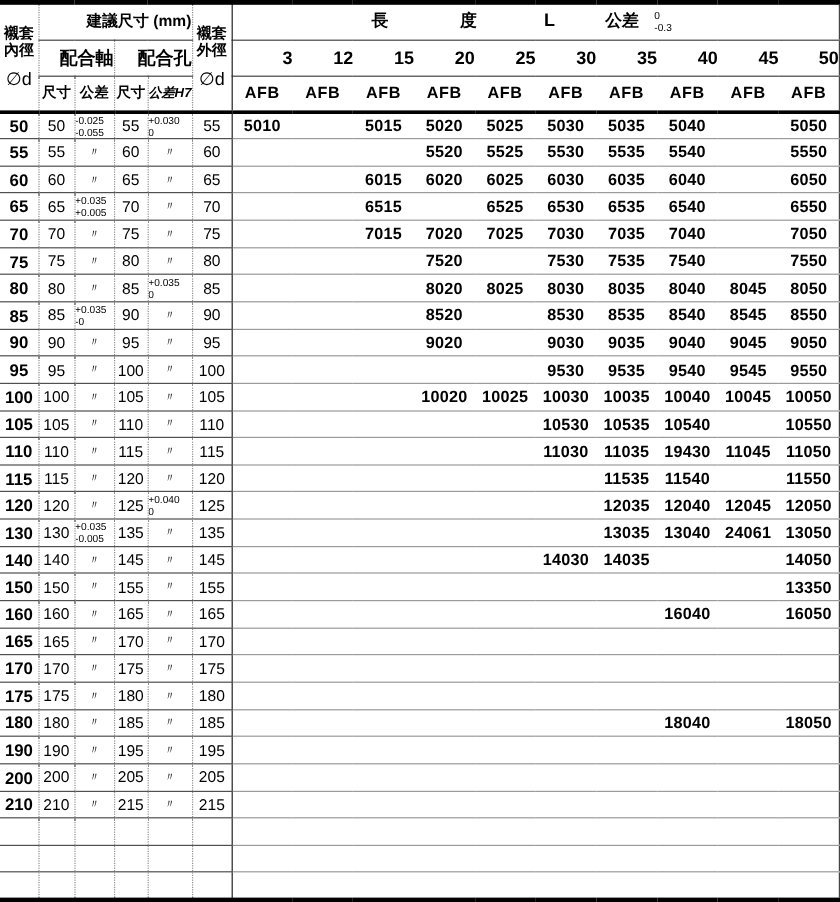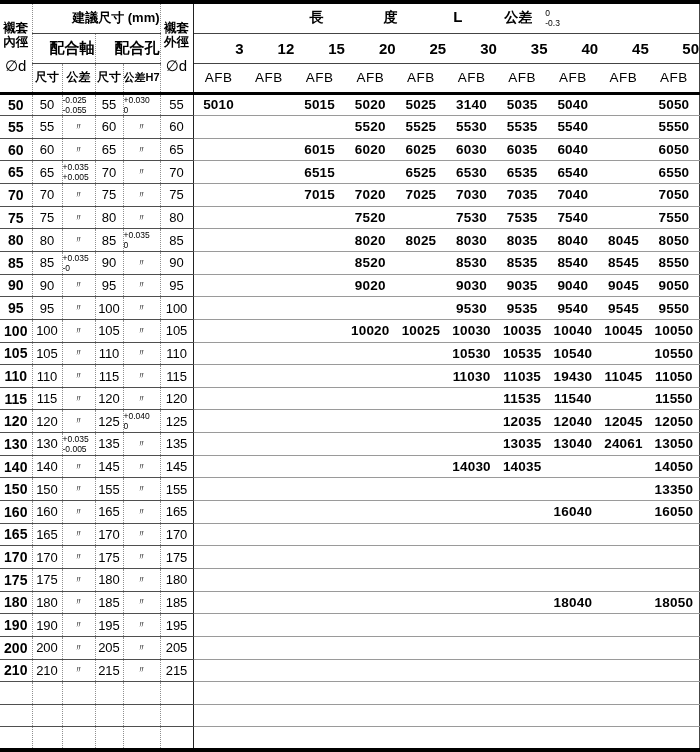--- a/index.html
+++ b/index.html
@@ -13,23 +13,23 @@
   .vb-solid-r{border-right:1px solid #222;}
   
   .hdr-mid{border-bottom:1px solid #444;text-align:right;}
   .hdr-thick{border-bottom:3px solid #000;}
   
   .th-stack div.cjk{font-size:12.5px;font-weight:700;line-height:1.18;}
   .th-stack .dia{font-size:15px;font-weight:400;margin-top:7px;}
   .th-sugg{font-size:13px;font-weight:700;}
   .th-group{font-size:15px;font-weight:700;}
   .th-sub{font-size:12px;font-weight:700;}
-  .th-sub-sm{font-size:11px;font-weight:700;}
+  .th-sub-sm{font-size:11px;font-weight:700;font-style:italic;}
   .th-num{font-size:15px;font-weight:700;}
-  .th-afb{font-size:13.5px;font-weight:400;letter-spacing:.5px;}
+  .th-afb{font-size:13.5px;font-weight:700;letter-spacing:.5px;}
   .th-length{text-align:left;font-weight:700;font-size:14px;margin-top:44px;}
   .th-length .w1{margin-left:116px;}
   .th-length .w2{margin-left:56px;}
   .th-length .w3{margin-left:52px;font-size:15px;}
   .th-length .w4{margin-left:38px;}
   .frac{display:inline-flex;flex-direction:column;font-size:8.5px;line-height:1.2;font-weight:400;
         text-align:left;vertical-align:middle;margin-left:9px;}
   
   thead tr.r1{height:31px;} thead tr.r2{height:30px;} thead tr.r3{height:30px;}
   tbody tr{height:22.4px;}
@@ -132,21 +132,21 @@
         <td class="c-tol lsec vb-dot">
           <div class="tol-line">+0.030</div>
           <div class="tol-line">0</div>
         </td>
         <td class="c-size lsec vb-dot vb-solid-r">55</td>
         <td class="c-data rsec vb-solid">5010</td>
         <td class="c-data rsec"></td>
         <td class="c-data rsec">5015</td>
         <td class="c-data rsec">5020</td>
         <td class="c-data rsec">5025</td>
-        <td class="c-data rsec">3140</td>
+        <td class="c-data rsec">5030</td>
         <td class="c-data rsec">5035</td>
         <td class="c-data rsec">5040</td>
         <td class="c-data rsec"></td>
         <td class="c-data rsec">5050</td>
       </tr>
       <tr>
         <td class="c-label lsec">55</td>
         <td class="c-size lsec vb-dot">55</td>
         <td class="c-tol lsec vb-dot"><span class="ditto">〃</span></td>
         <td class="c-size lsec vb-dot">60</td>

